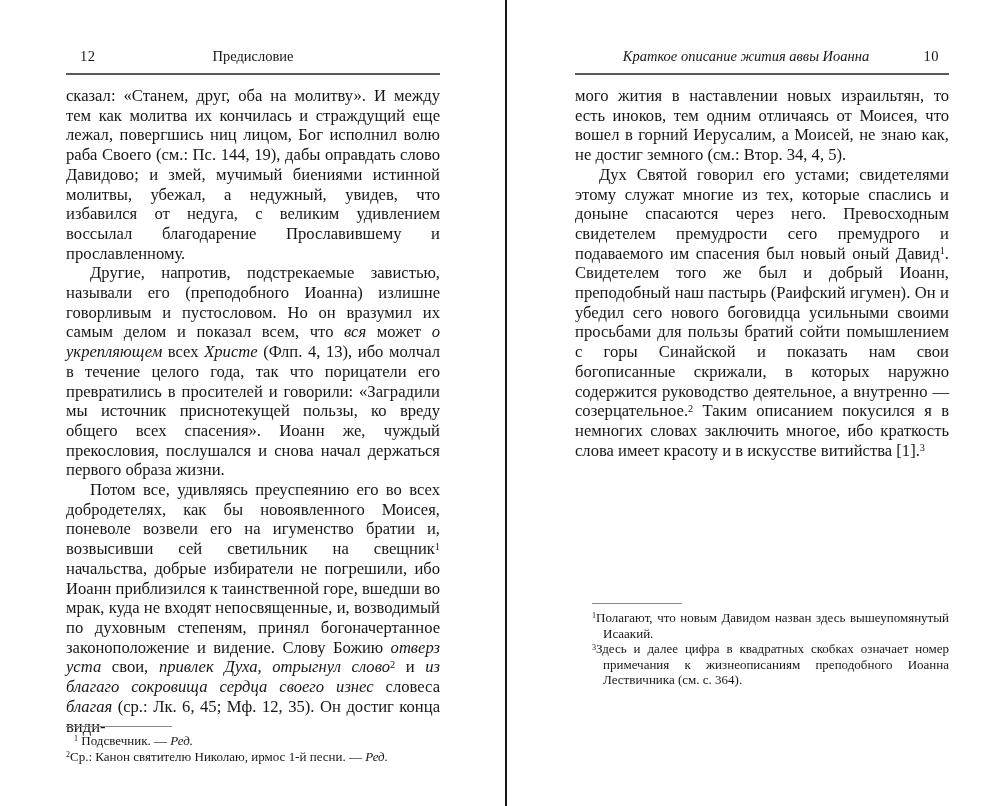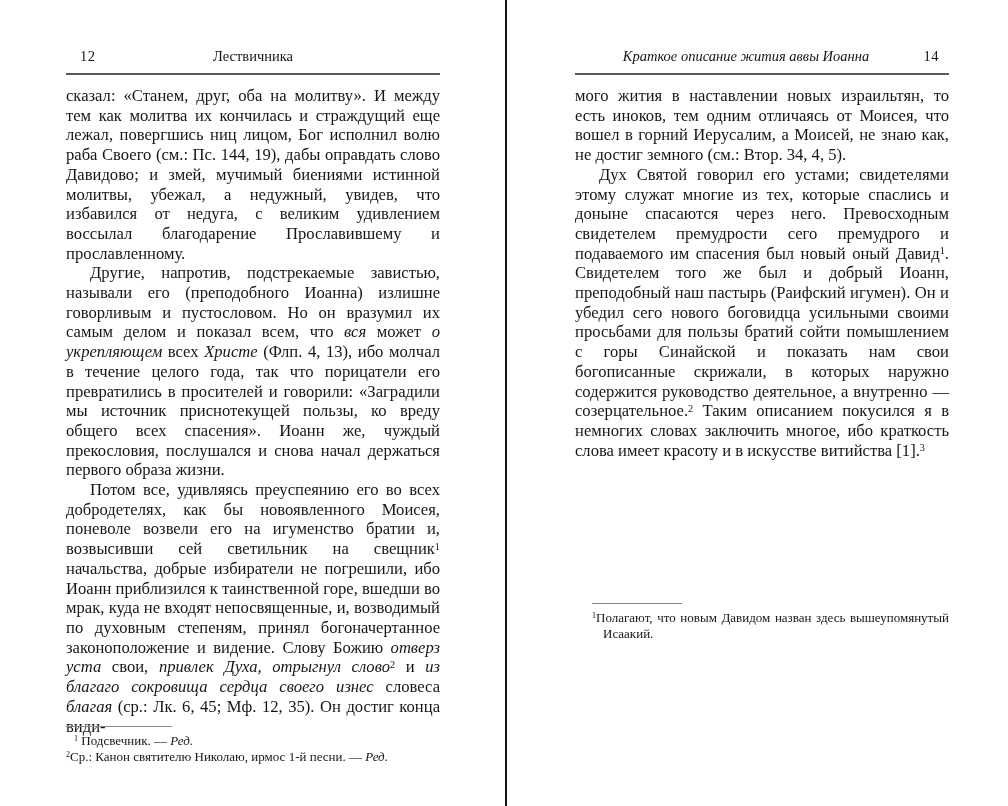--- a/index.html
+++ b/index.html
@@ -98,46 +98,47 @@
 </head>
 <body>
 
 <div class="spread">
 
   <div class="gutter"></div>
 
   <section class="page left">
     <div class="pagehead">
       <span class="pnum at-left">12</span>
-      <span class="ptitle">Лествичника</span>
+      <span class="ptitle">Предисловие</span>
     </div>
 
     <div class="bodytext">
       <p class="para"><span>сказал: «Станем, друг, оба на молитву». И между тем как молитва их кончилась и страждущий еще лежал, повергшись ниц лицом, Бог исполнил волю раба Своего (см.: Пс. 144, 19), дабы оправдать слово Давидово; и змей, мучимый биениями истинной молитвы, убежал, а недужный, увидев, что избавился от недуга, с великим удивлением воссылал благодарение Прославившему и прославленному.</span></p>
       <p class="para indent"><span>Другие, напротив, подстрекаемые завистью, называли его (преподобного Иоанна) излишне говорливым и пустословом. Но он вразумил их самым делом и показал всем, что </span><span class="s-i">вся</span><span> может </span><span class="s-i">о укрепляющем</span><span> всех </span><span class="s-i">Христе</span><span> (Флп. 4, 13), ибо молчал в течение целого года, так что порицатели его превратились в просителей и говорили: «Заградили мы источник приснотекущей пользы, ко вреду общего всех спасения». Иоанн же, чуждый прекословия, послушался и снова начал держаться первого образа жизни.</span></p>
       <p class="para indent"><span>Потом все, удивляясь преуспеянию его во всех добродетелях, как бы новоявленного Моисея, поневоле возвели его на игуменство братии и, возвысивши сей светильник на свещник</span><span class="s-sup">1</span><span> начальства, добрые избиратели не погрешили, ибо Иоанн приблизился к таинственной горе, вшедши во мрак, куда не входят непосвященные, и, возводимый по духовным степеням, принял богоначертанное законоположение и видение. Слову Божию </span><span class="s-i">отверз уста</span><span> свои, </span><span class="s-i">привлек Духа, отрыгнул слово</span><span class="s-sup">2</span><span> и </span><span class="s-i">из благаго сокровища сердца своего изнес</span><span> словеса </span><span class="s-i">благая</span><span> (ср.: Лк. 6, 45; Мф. 12, 35). Он достиг конца види-</span></p>
     </div>
 
     <div class="footnotes">
       <div class="fnrule"></div>
       <p class="fn first"><span class="s-sup">1</span><span> Подсвечник. — </span><span class="s-i">Ред.</span></p>
       <p class="fn"><span class="s-sup">2</span><span>Ср.: Канон святителю Николаю, ирмос 1-й песни. — </span><span class="s-i">Ред.</span></p>
     </div>
   </section>
 
   <section class="page right">
     <div class="pagehead">
       <span class="ptitle">Краткое описание жития аввы Иоанна</span>
-      <span class="pnum at-right">14</span>
+      <span class="pnum at-right">10</span>
     </div>
 
     <div class="bodytext">
       <p class="para"><span>мого жития в наставлении новых израильтян, то есть иноков, тем одним отличаясь от Моисея, что вошел в горний Иерусалим, а Моисей, не знаю как, не достиг земного (см.: Втор. 34, 4, 5).</span></p>
       <p class="para indent"><span>Дух Святой говорил его устами; свидетелями этому служат многие из тех, которые спаслись и доныне спасаются через него. Превосходным свидетелем премудрости сего премудрого и подаваемого им спасения был новый оный Давид</span><span class="s-sup">1</span><span>. Свидетелем того же был и добрый Иоанн, преподобный наш пастырь (Раифский игумен). Он и убедил сего нового боговидца усильными своими просьбами для пользы братий сойти помышлением с горы Синайской и показать нам свои богописанные скрижали, в которых наружно содержится руководство деятельное, а внутренно — созерцательное.</span><span class="s-sup">2</span><span> Таким описанием покусился я в немногих словах заключить многое, ибо краткость слова имеет красоту и в искусстве витийства [1].</span><span class="s-sup">3</span></p>
     </div>
 
     <div class="footnotes">
       <div class="fnrule"></div>
       <p class="fn"><span class="s-sup">1</span><span>Полагают, что новым Давидом назван здесь вышеупомянутый Исаакий.</span></p>
+      <p class="fn"><span class="s-sup">3</span><span>Здесь и далее цифра в квадратных скобках означает номер примечания к жизнеописаниям преподобного Иоанна Лествичника (см. с. 364).</span></p>
     </div>
   </section>
 
 </div>
 
 </body></html>

